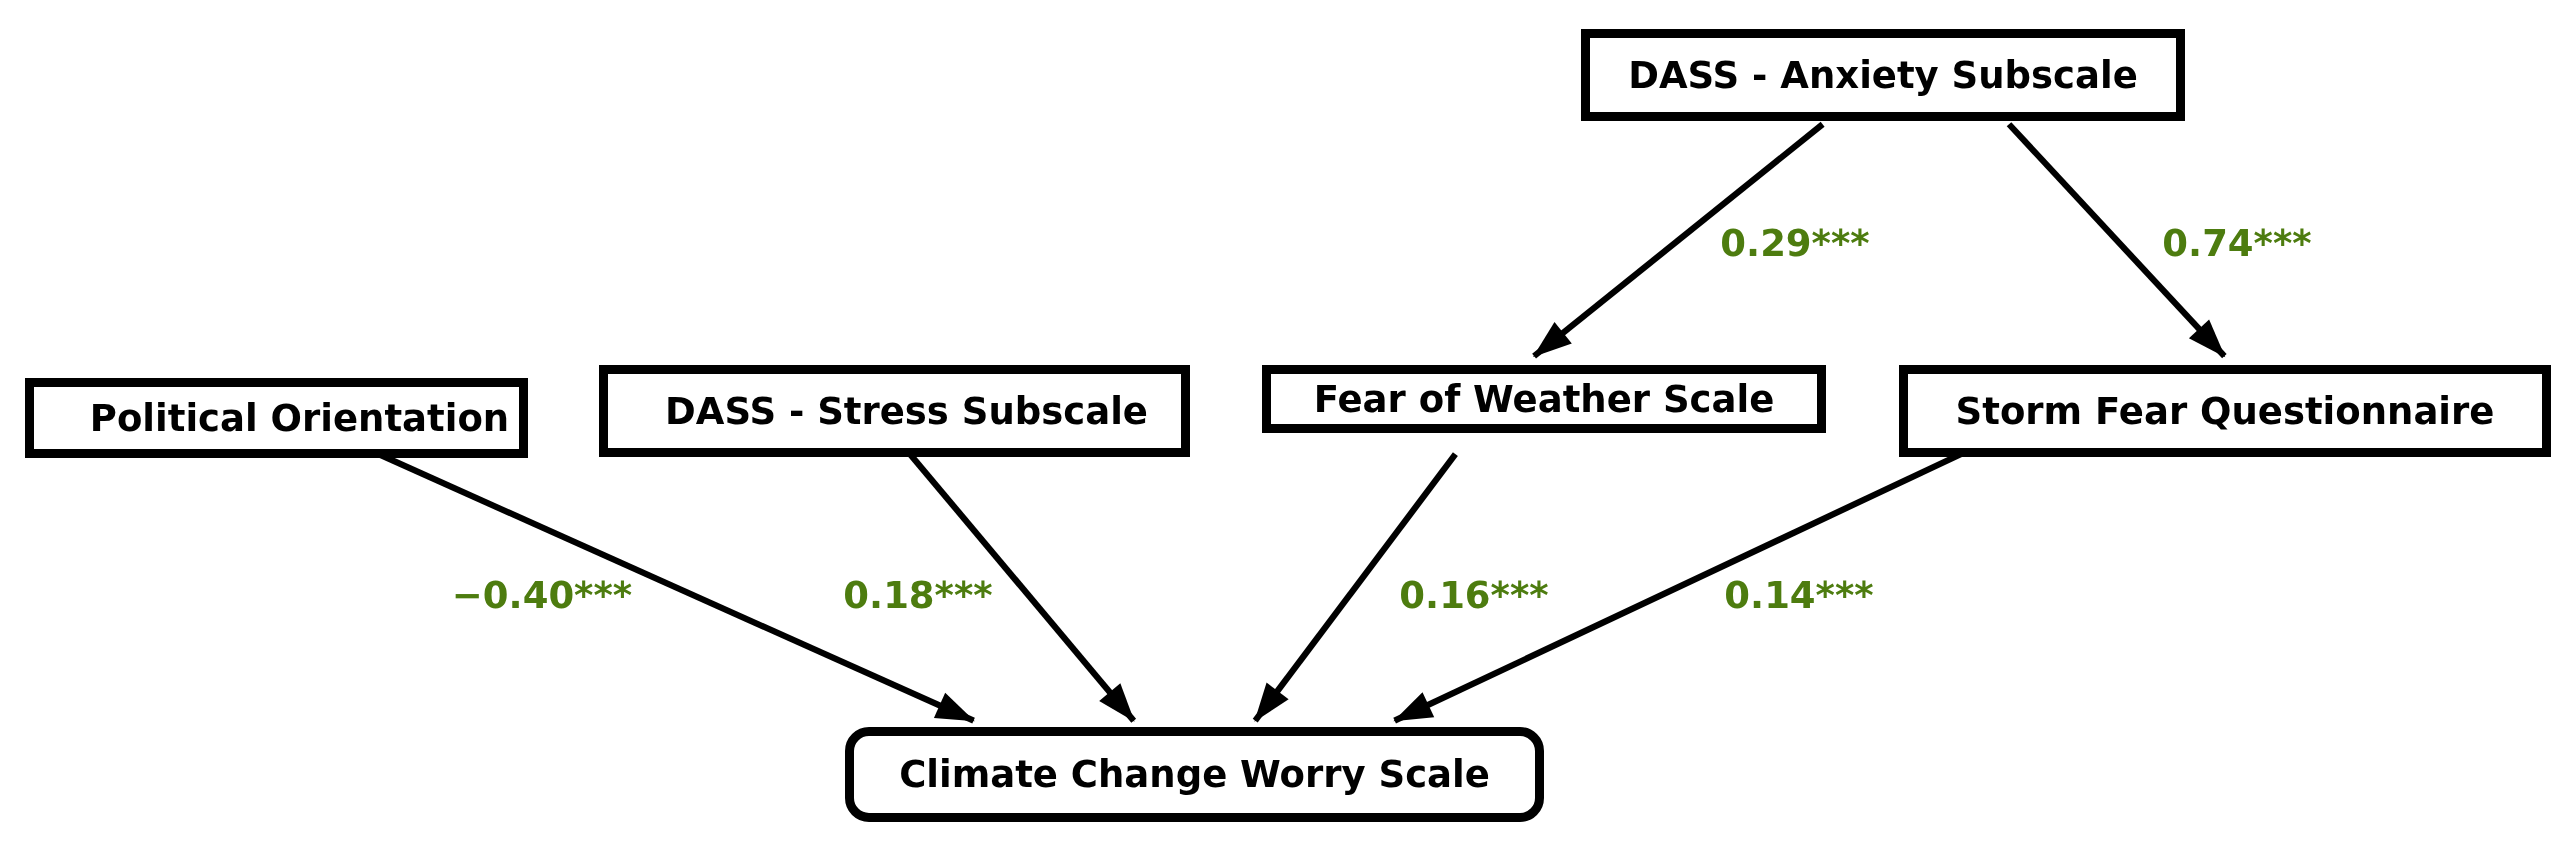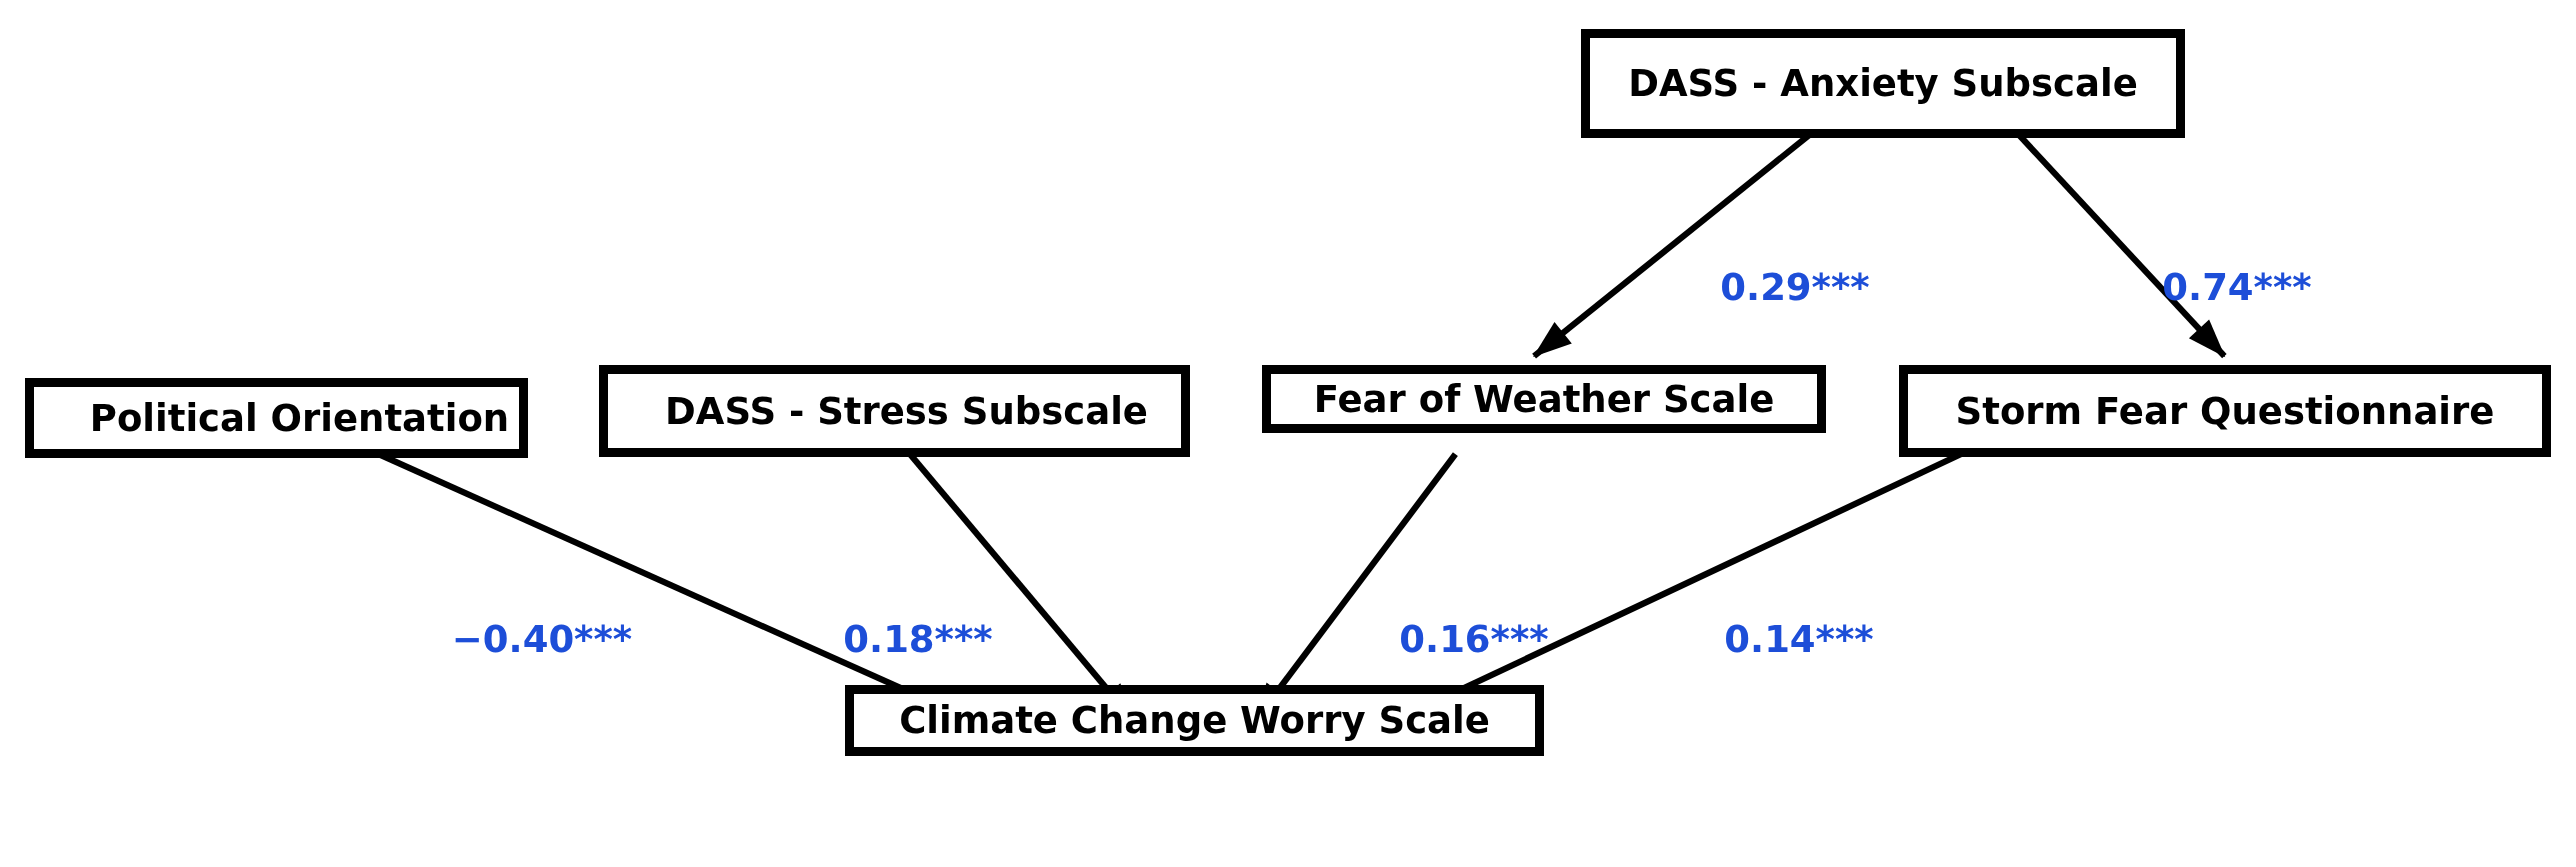--- a/index.html
+++ b/index.html
@@ -39,23 +39,22 @@
     font-size: 37px;
     color: #000000;
     white-space: nowrap;
     text-align: center;
   }
   .edge-label {
     position: absolute;
     transform: translate(-50%, -50%);
     font-weight: bold;
     font-size: 37px;
-    color: #1d4ed8;
+    color: #4d7c0f;
     white-space: nowrap;
-    margin-top: 44px;
   }
 </style>
 </head>
 <body>
 
 <div class="canvas">
 
   <svg class="arrow-layer" viewBox="0 0 3731 1256" xmlns="http://www.w3.org/2000/svg">
     <defs>
       <marker id="ah" viewBox="0 0 60 44" refX="56" refY="22" markerWidth="60" markerHeight="44" orient="auto" markerUnits="userSpaceOnUse">
@@ -63,41 +62,41 @@
       </marker>
     </defs>
     <line class="edge-line" x1="2640" y1="180" x2="2222" y2="516" marker-end="url(#ah)"></line>
     <line class="edge-line" x1="2910" y1="180" x2="3222" y2="516" marker-end="url(#ah)"></line>
     <line class="edge-line" x1="548" y1="658" x2="1410" y2="1044" marker-end="url(#ah)"></line>
     <line class="edge-line" x1="1318" y1="658" x2="1642" y2="1044" marker-end="url(#ah)"></line>
     <line class="edge-line" x1="2108" y1="658" x2="1818" y2="1044" marker-end="url(#ah)"></line>
     <line class="edge-line" x1="2840" y1="658" x2="2020" y2="1044" marker-end="url(#ah)"></line>
   </svg>
 
-  <div class="node" style="left:1581px; top:29px; width:604px; height:109px;">
+  <div class="node" style="left:1581px; top:29px; width:604px; height:92px;">
     <span>DASS - Anxiety Subscale</span>
   </div>
 
   <div class="node" style="left:25px; top:378px; width:503px; height:80px;padding-left:46px;">
     <span>Political Orientation</span>
   </div>
 
   <div class="node" style="left:599px; top:365px; width:591px; height:92px;padding-left:24px;">
     <span>DASS - Stress Subscale</span>
   </div>
 
   <div class="node" style="left:1262px; top:365px; width:564px; height:68px;">
     <span>Fear of Weather Scale</span>
   </div>
 
   <div class="node" style="left:1899px; top:365px; width:652px; height:92px;">
     <span>Storm Fear Questionnaire</span>
   </div>
 
-  <div class="node" style="left:845px; top:685px; width:699px; height:71px;">
+  <div class="node" style="left:845px; top:727px; width:699px; height:95px;border-radius:24px;">
     <span>Climate Change Worry Scale</span>
   </div>
 
   <div class="edge-label" style="left:1795px; top:243px;">0.29***</div>
 
   <div class="edge-label" style="left:2237px; top:243px;">0.74***</div>
 
   <div class="edge-label" style="left:542px; top:595px;">−0.40***</div>
 
   <div class="edge-label" style="left:918px; top:595px;">0.18***</div>

